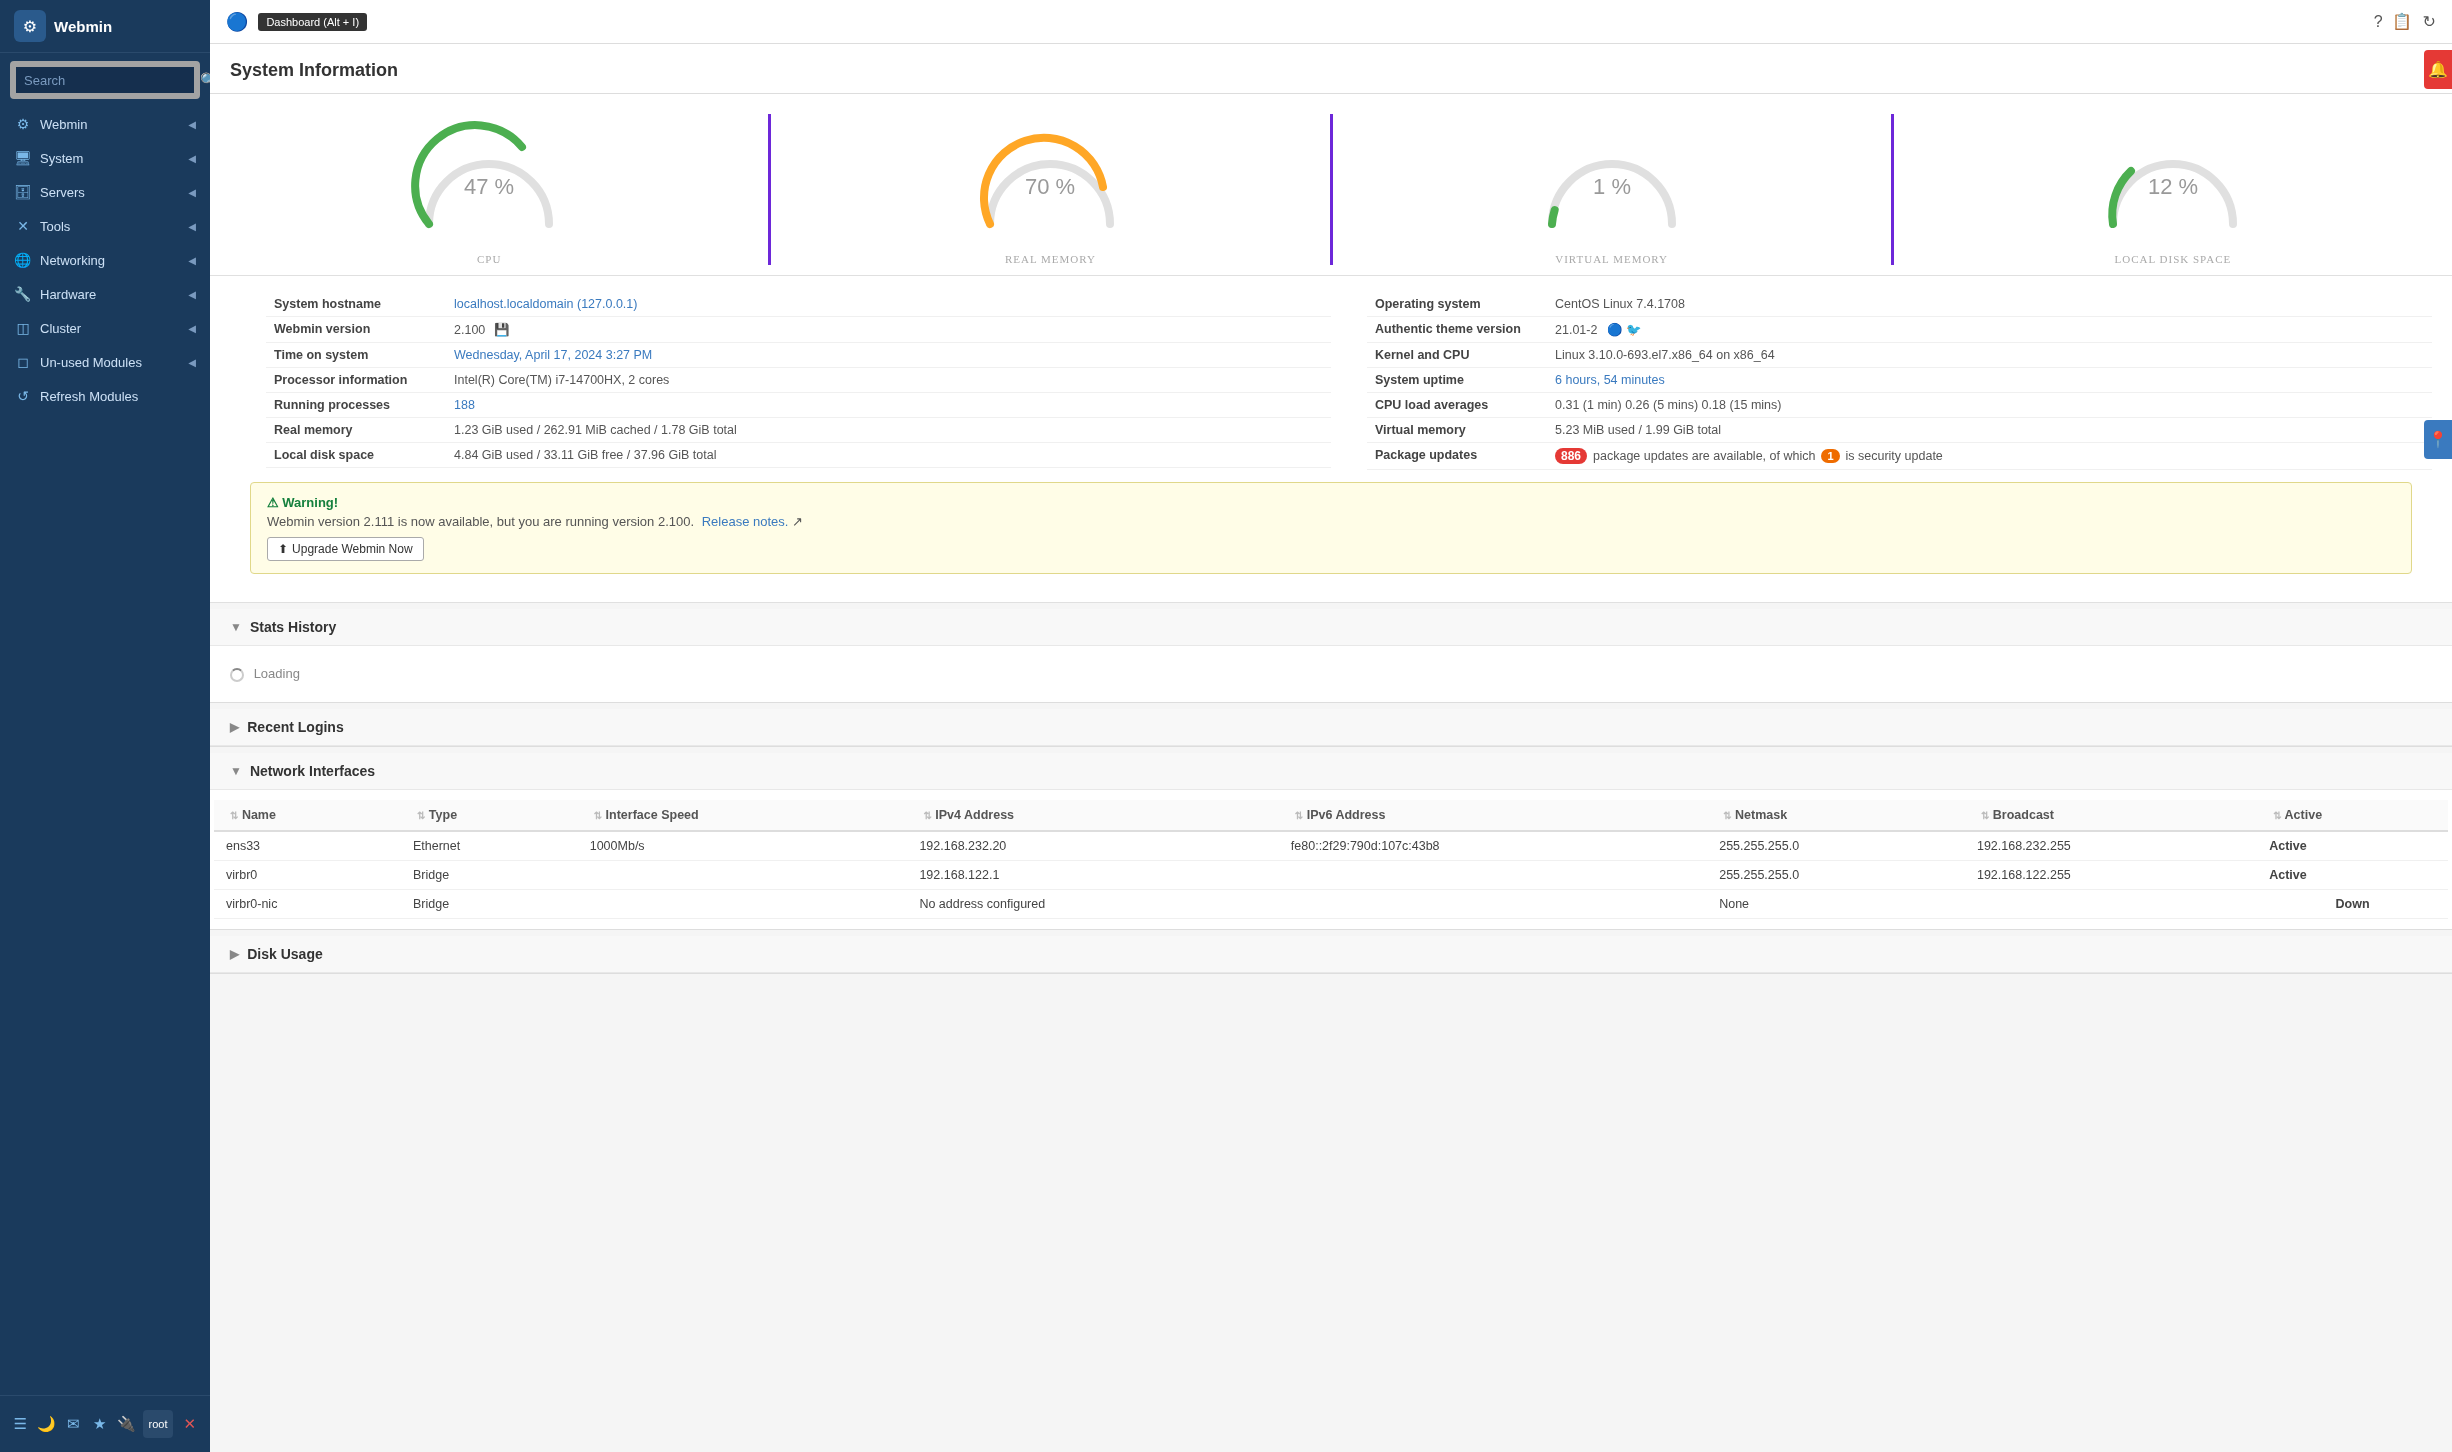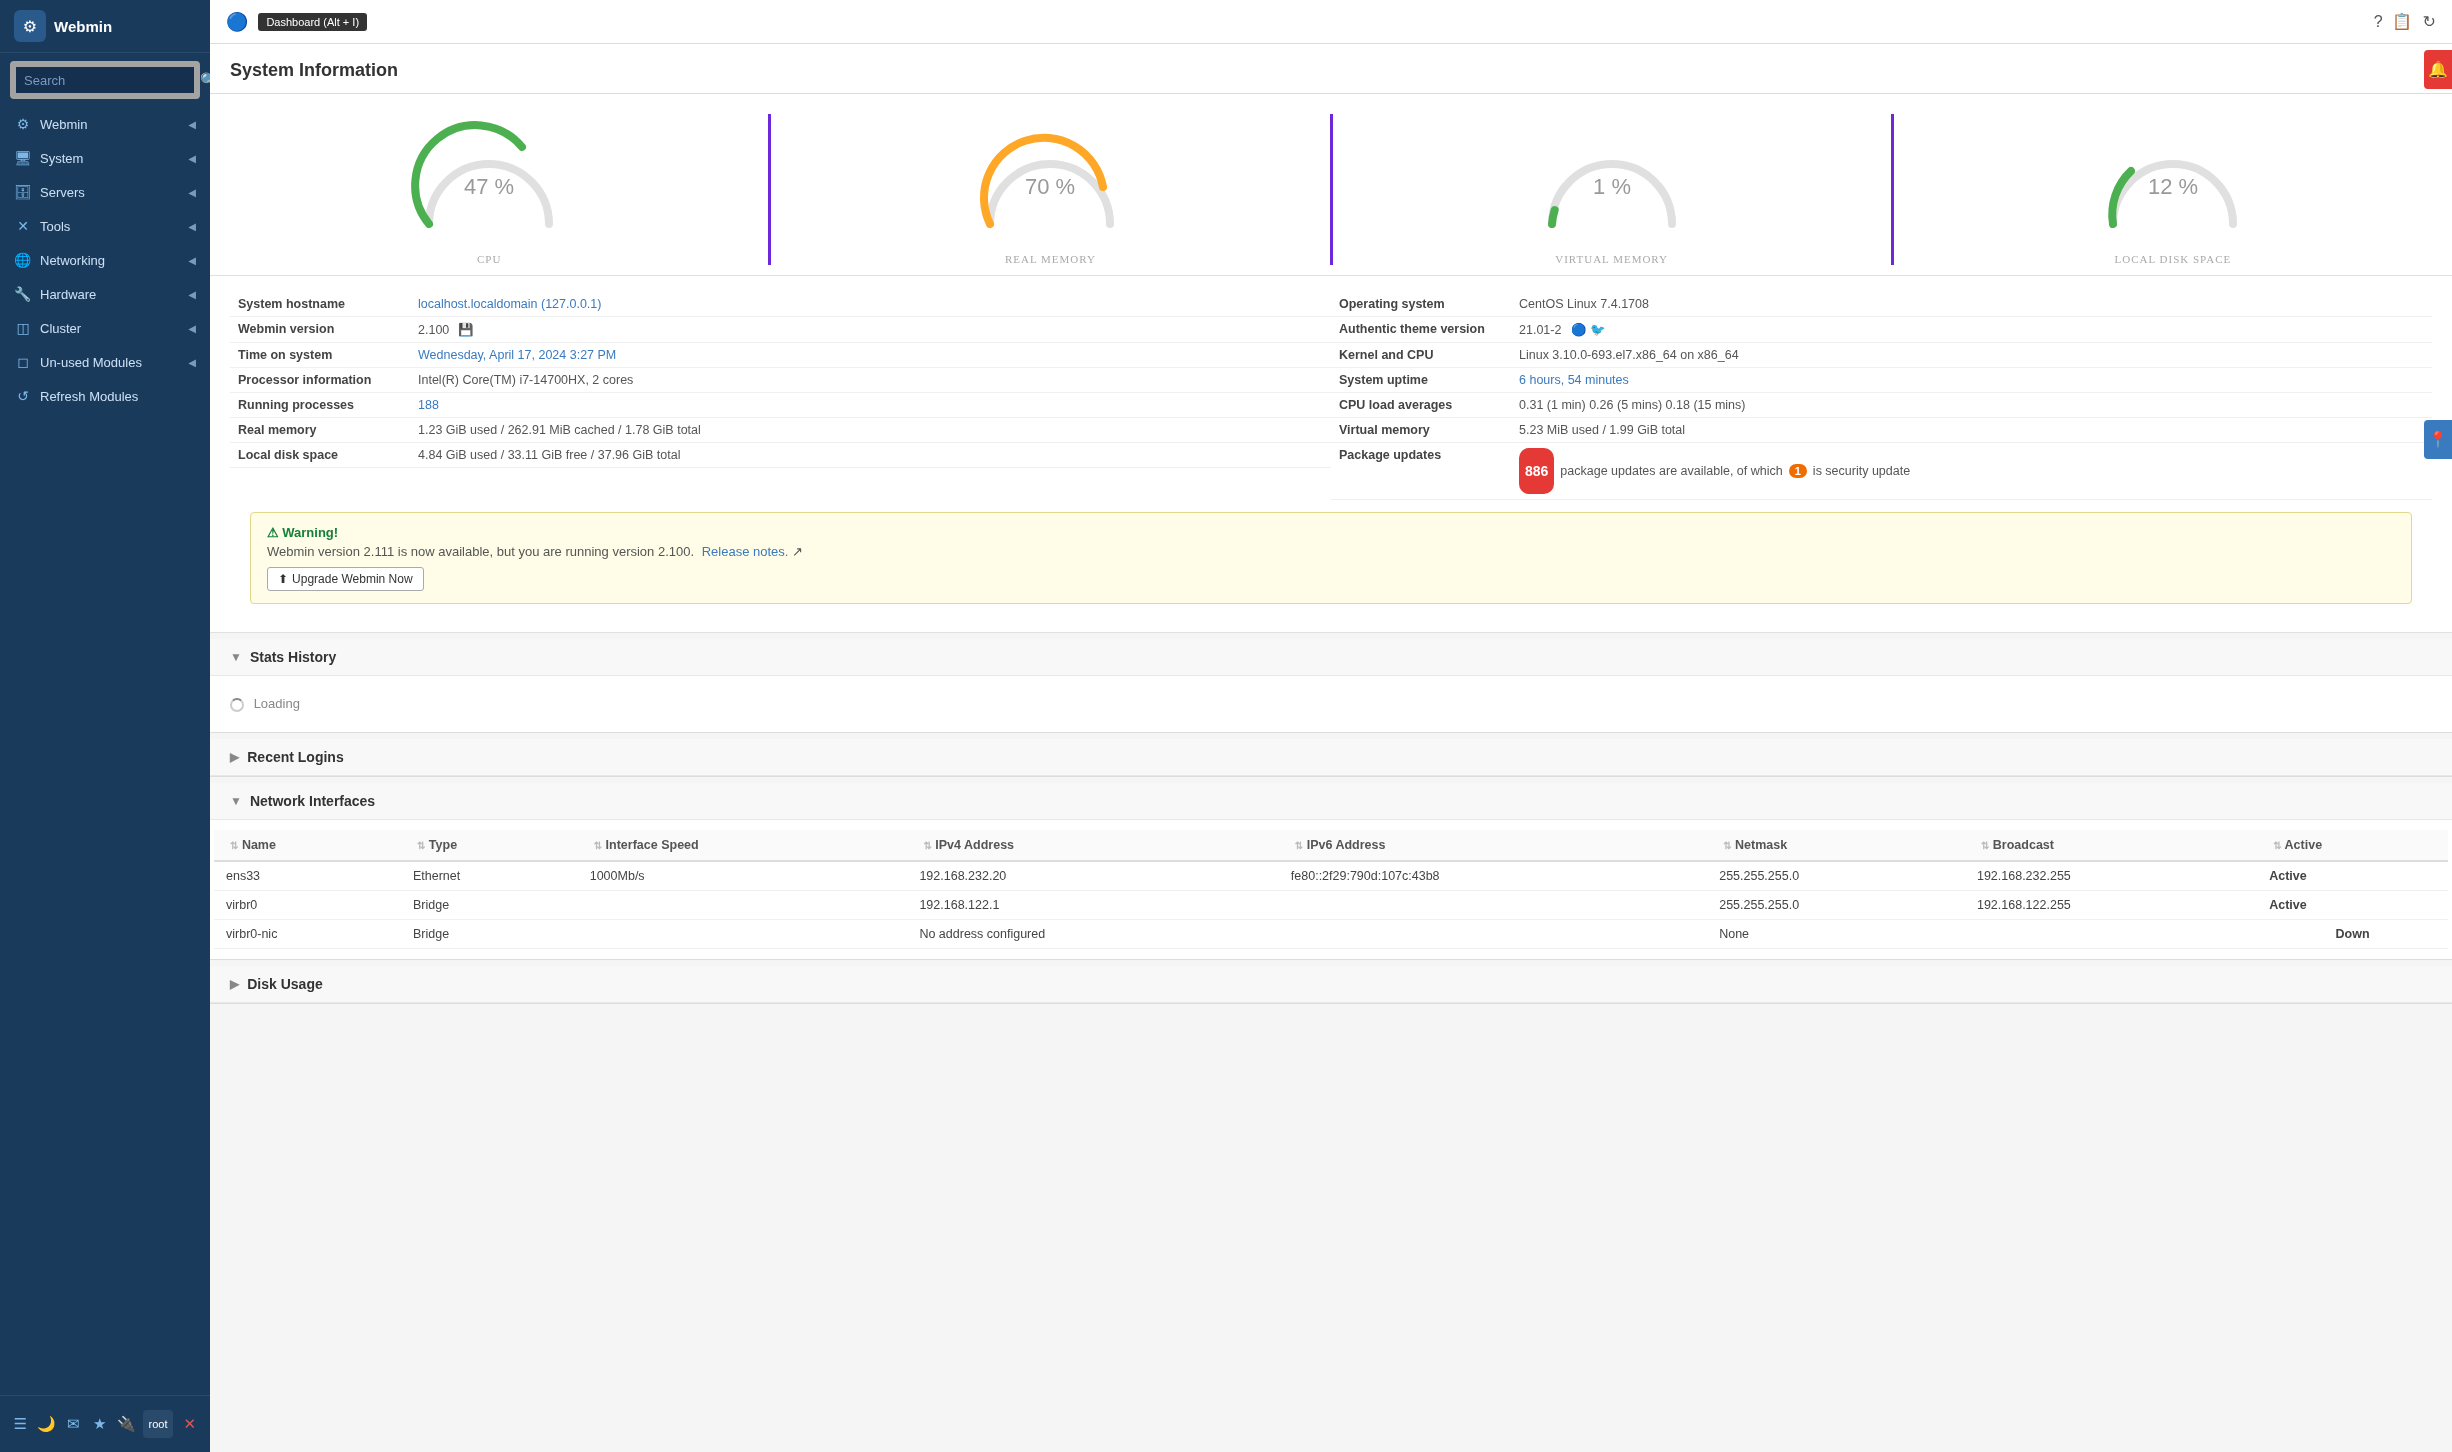--- a/index.html
+++ b/index.html
@@ -272,22 +272,22 @@
       color: #444;
     }
     .status-active { color: #2e7d32; font-weight: bold; }
     .status-down { color: #c62828; font-weight: bold; text-align: center; }
 
     
     .badge-red {
       background: #e53935;
       color: #fff;
       border-radius: 10px;
-      padding: 15px 6px;
-      font-size: 14px;
+      padding: 1px 6px;
+      font-size: 12px;
       font-weight: bold;
     }
     .badge-orange {
       background: #ef6c00;
       color: #fff;
       border-radius: 10px;
       padding: 1px 6px;
       font-size: 11px;
       font-weight: bold;
     }
@@ -328,21 +328,21 @@
       gap: 6px;
       flex-wrap: wrap;
     }
 
     .section-content { padding: 10px 4px; }
 
     .sysinfo-block {
       display: flex;
       gap: 0;
     }
-    .sysinfo-col { flex: 1; }
+    .sysinfo-col { flex: 1; margin-left: 36px; }
   </style>
 </head>
 <body>
 
 <div class="sidebar">
   <div class="sidebar-logo">
     <div class="logo-icon">⚙</div>
     <span class="logo-text">Webmin</span>
   </div>
 

